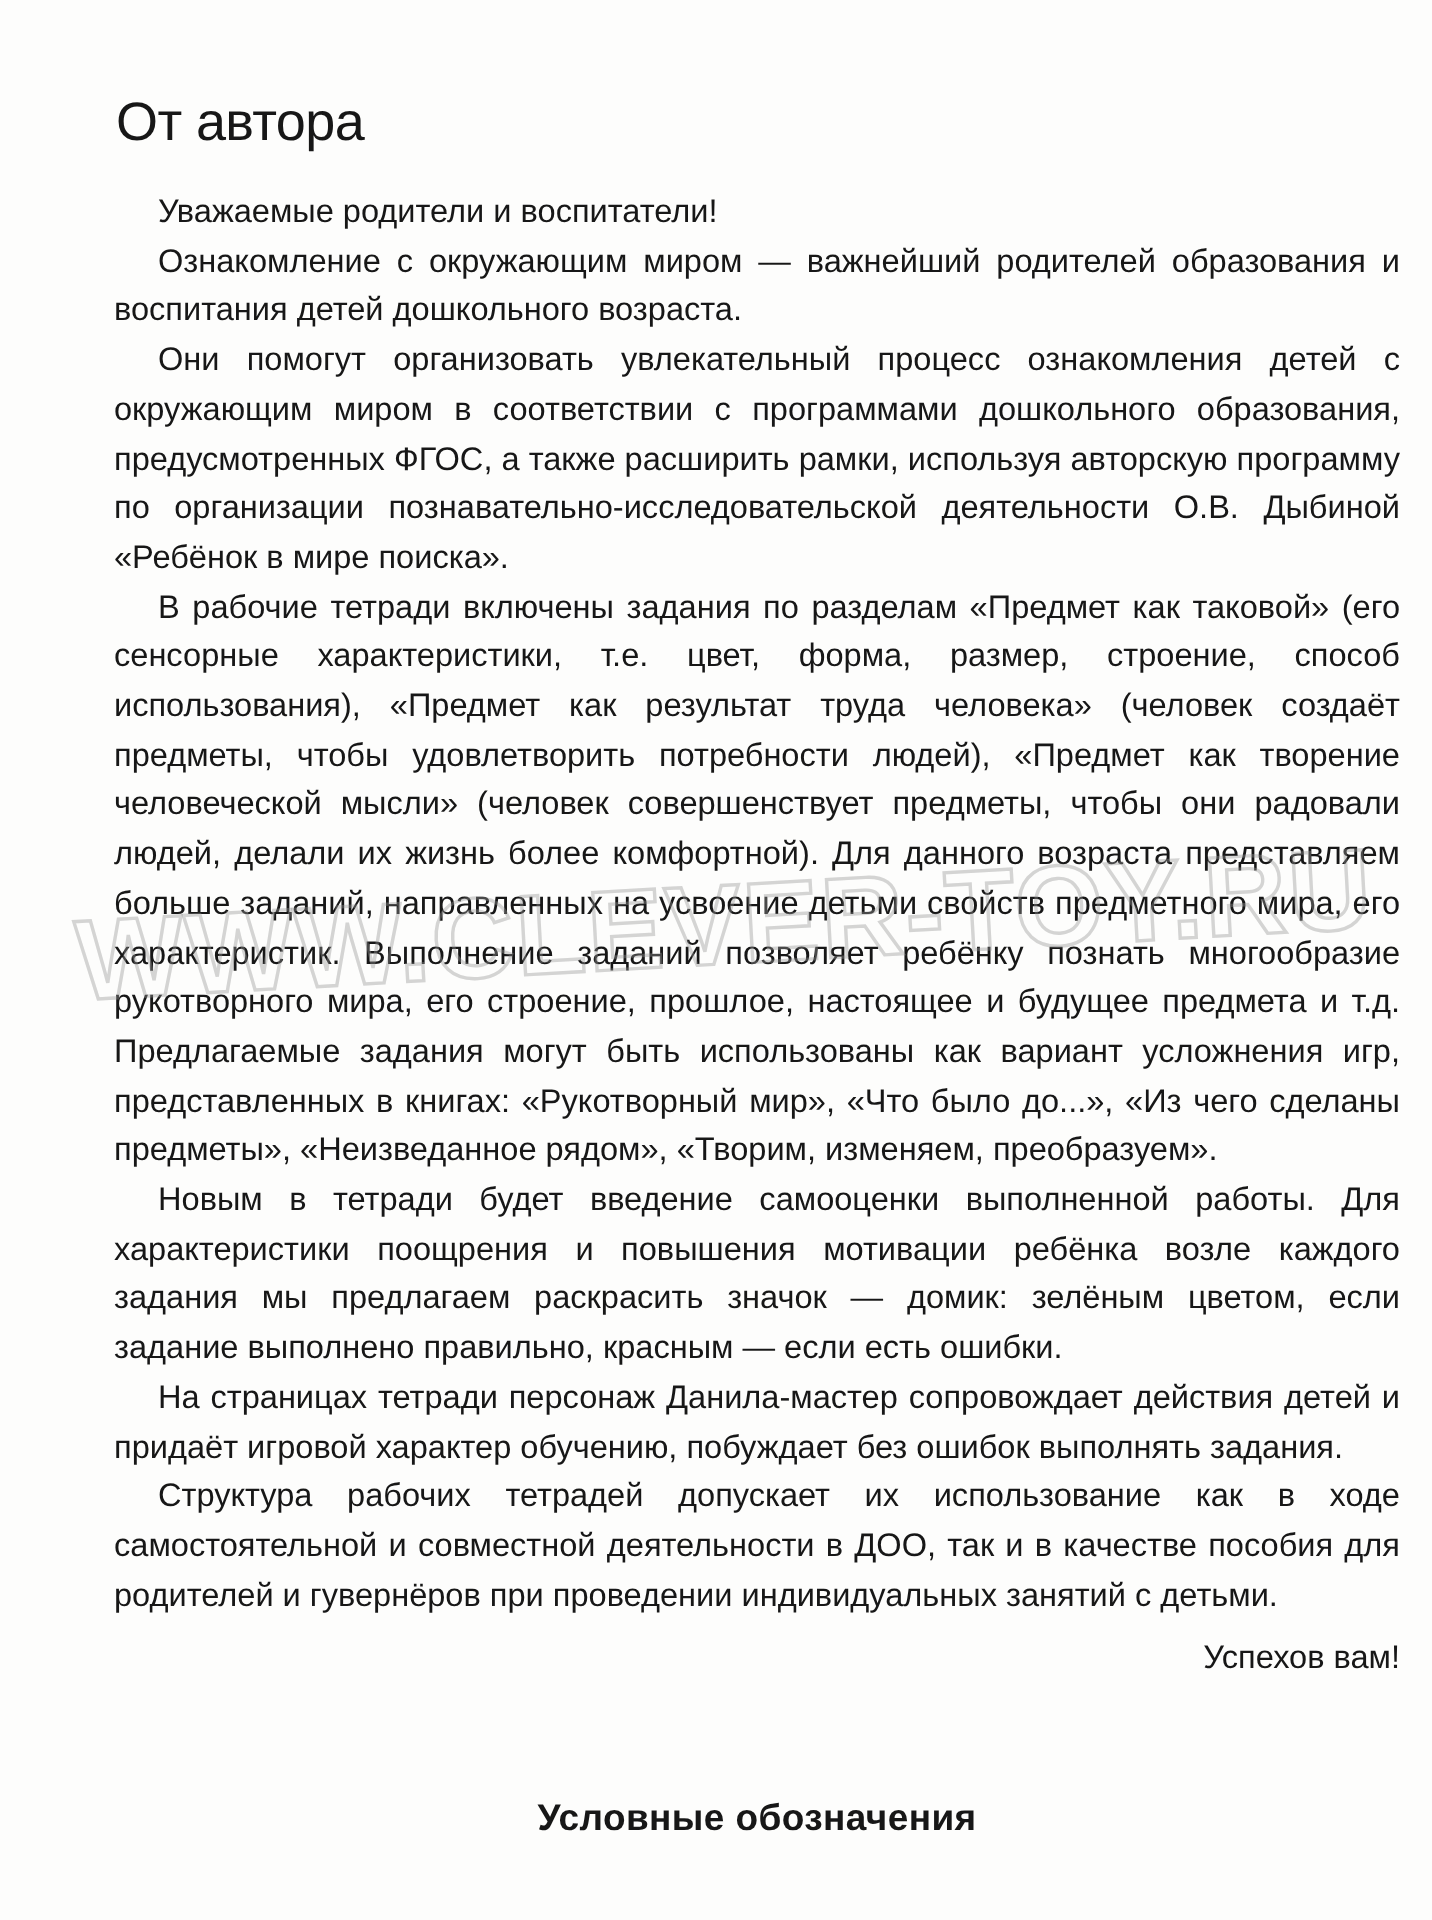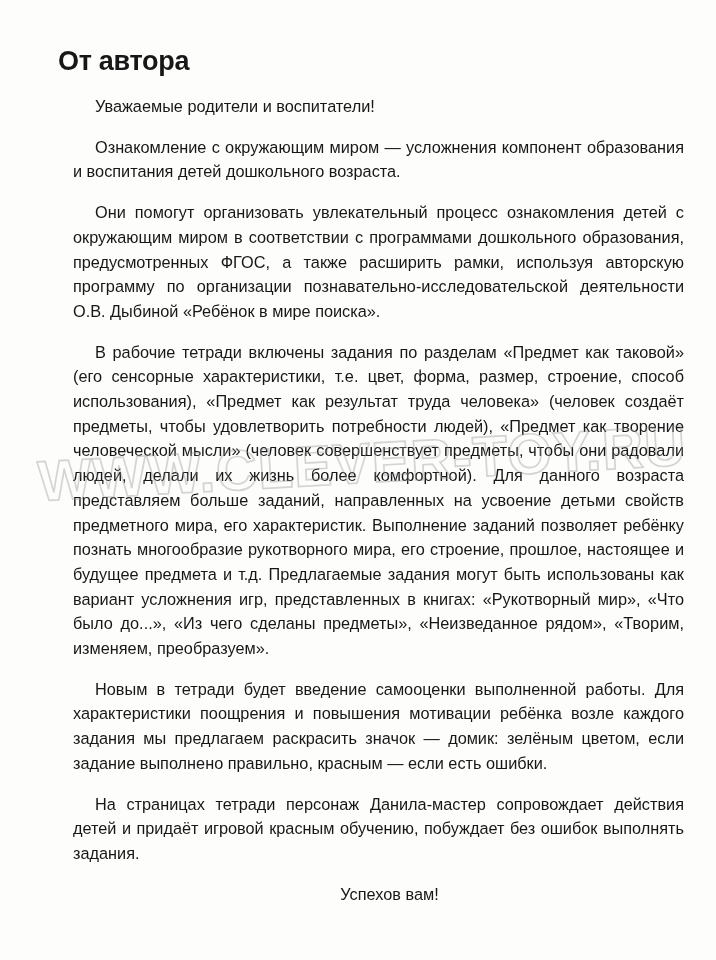--- a/index.html
+++ b/index.html
@@ -12,34 +12,34 @@
     overflow: hidden;
   }
   .page {
     position: relative;
     z-index: 1;
     box-sizing: border-box;
     padding: 34px 16px 0 57px;
   }
   .page-title {
     font-size: 27px;
-    font-weight: 700;
+    font-weight: 400;
     letter-spacing: -0.3px;
     margin: 12px 0 17px 1px;
   }
   .body-text p {
-    margin: 16px;
+    margin: 0;
     text-indent: 22px;
     text-align: justify;
     font-size: 16.3px;
     line-height: 24.7px;
   }
   .body-text p.closing {
     margin-top: 7px;
-    text-align: center;
+    text-align: right;
   }
   .legend-heading {
     margin-top: 56px;
     text-align: center;
     font-size: 18.5px;
     font-weight: 700;
     letter-spacing: 0.2px;
   }
   .watermark {
     position: absolute;
@@ -61,23 +61,24 @@
 <body>
 
 <div class="watermark">WWW.CLEVER-TOY.RU</div>
 
 <div class="page">
 
   <h1 class="page-title">От автора</h1>
 
   <div class="body-text">
     <p>Уважаемые родители и воспитатели!</p>
-    <p>Ознакомление с окружающим миром — усложнения компонент образования и воспитания детей дошкольного возраста.</p>
+    <p>Ознакомление с окружающим миром — важнейший родителей образования и воспитания детей дошкольного возраста.</p>
     <p>Они помогут организовать увлекательный процесс ознакомления детей с окружающим миром в соответствии с программами дошкольного образования, предусмотренных ФГОС, а также расширить рамки, используя авторскую программу по организации познавательно-исследовательской деятельности О.В. Дыбиной «Ребёнок в мире поиска».</p>
     <p>В рабочие тетради включены задания по разделам «Предмет как таковой» (его сенсорные характеристики, т.е. цвет, форма, размер, строение, способ использования), «Предмет как результат труда человека» (человек создаёт предметы, чтобы удовлетворить потребности людей), «Предмет как творение человеческой мысли» (человек совершенствует предметы, чтобы они радовали людей, делали их жизнь более комфортной). Для данного возраста представляем больше заданий, направленных на усвоение детьми свойств предметного мира, его характеристик. Выполнение заданий позволяет ребёнку познать многообразие рукотворного мира, его строение, прошлое, настоящее и будущее предмета и т.д. Предлагаемые задания могут быть использованы как вариант усложнения игр, представленных в книгах: «Рукотворный мир», «Что было до...», «Из чего сделаны предметы», «Неизведанное рядом», «Творим, изменяем, преобразуем».</p>
     <p>Новым в тетради будет введение самооценки выполненной работы. Для характеристики поощрения и повышения мотивации ребёнка возле каждого задания мы предлагаем раскрасить значок — домик: зелёным цветом, если задание выполнено правильно, красным — если есть ошибки.</p>
-    <p>На страницах тетради персонаж Данила-мастер сопровождает действия детей и придаёт игровой красным обучению, побуждает без ошибок выполнять задания.</p>
+    <p>На страницах тетради персонаж Данила-мастер сопровождает действия детей и придаёт игровой характер обучению, побуждает без ошибок выполнять задания.</p>
+    <p>Структура рабочих тетрадей допускает их использование как в ходе самостоятельной и совместной деятельности в ДОО, так и в качестве пособия для родителей и гувернёров при проведении индивидуальных занятий с детьми.</p>
     <p class="closing">Успехов вам!</p>
   </div>
 
   <div class="legend-heading">Условные обозначения</div>
 
 </div>
 
 </body></html>

